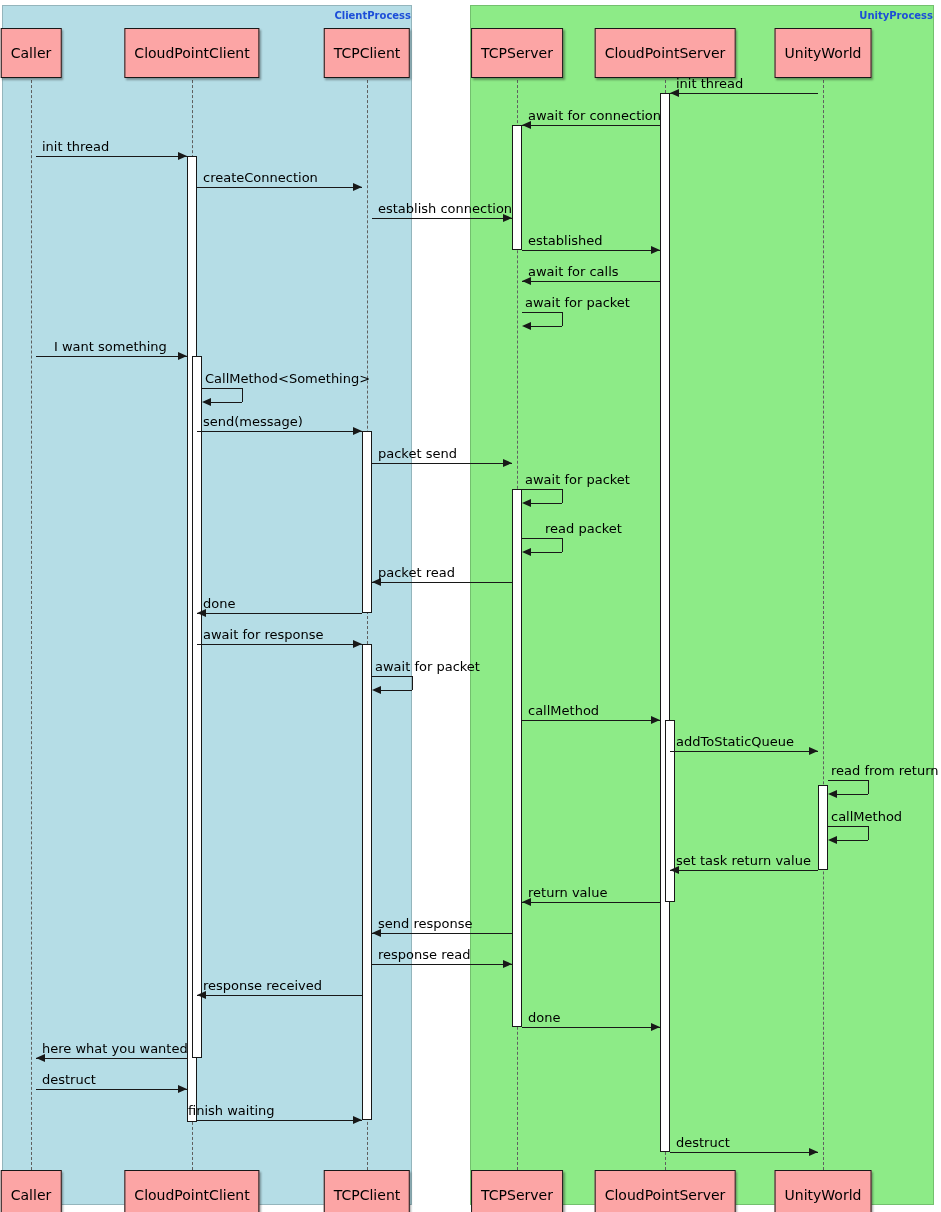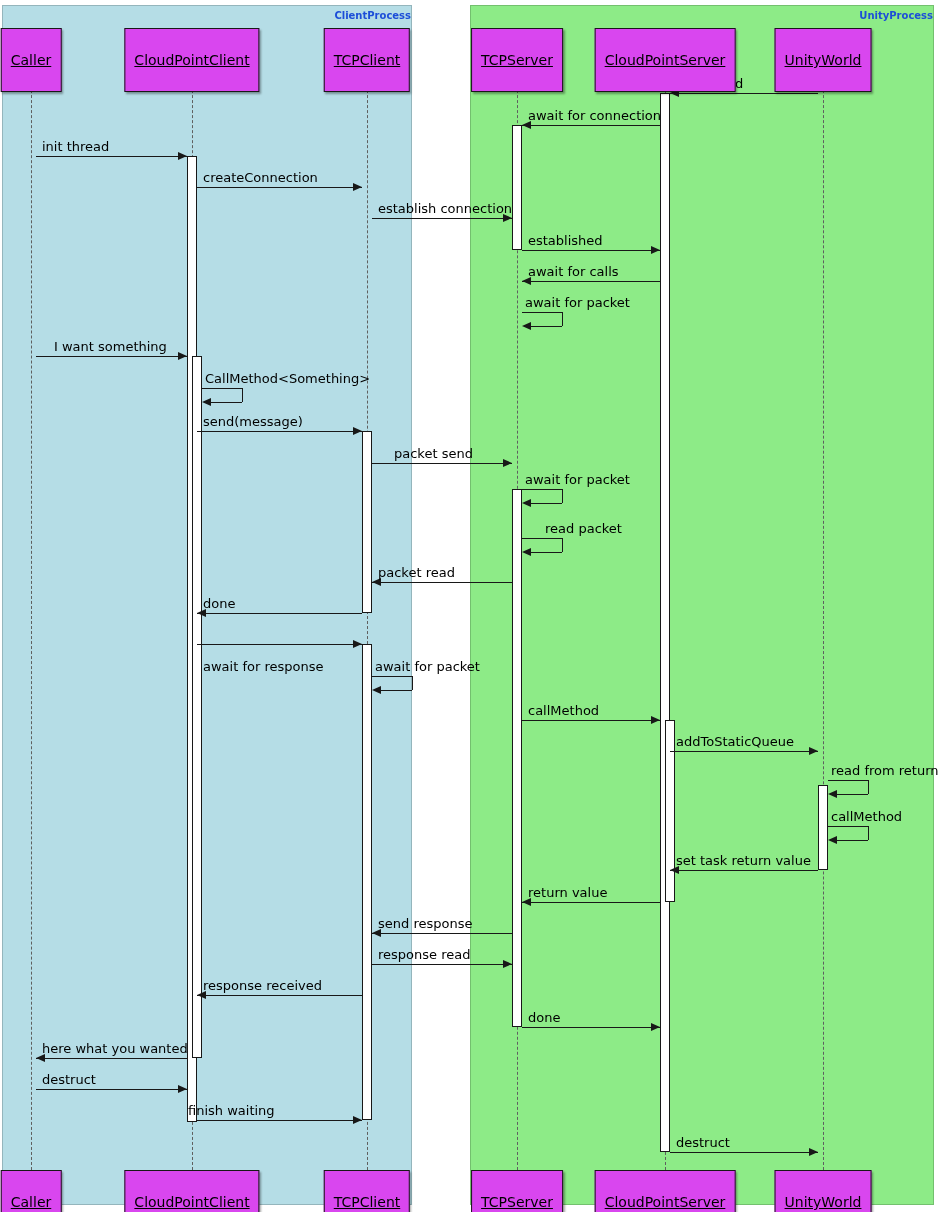--- a/index.html
+++ b/index.html
@@ -1,23 +1,23 @@
 <!DOCTYPE html>
 <html><head>
 <meta charset="utf-8">
 <style>
   *{margin:0;padding:0;box-sizing:border-box;}
   html,body{background:#ffffff;}
   body{font-family:"DejaVu Sans","Liberation Sans",sans-serif;color:#000;}
   #stage{position:relative;width:941px;height:1212px;background:#ffffff;overflow:hidden;}
   .frame{position:absolute;border:1px solid rgba(0,0,0,0.18);}
   .frame-title{position:absolute;top:4px;left:0;right:0;text-align:right;font-weight:bold;font-size:10px;color:#1d4ed8;}
-  .pbox{position:absolute;transform:translateX(-50%);background:#d946ef;border:1px solid #181818;
-        padding:22px 9px;font-size:14px;line-height:1.3;color:#000;white-space:nowrap;
-        box-shadow:1.5px 1.5px 2px rgba(0,0,0,0.35);text-decoration:underline;}
+  .pbox{position:absolute;transform:translateX(-50%);background:#fca5a5;border:1px solid #181818;
+        padding:15px 9px;font-size:14px;line-height:1.3;color:#000;white-space:nowrap;
+        box-shadow:1.5px 1.5px 2px rgba(0,0,0,0.35);}
   .lifeline{position:absolute;width:0;border-left:1px dashed #5f5f5f;}
   .abar{position:absolute;width:10px;background:#ffffff;border:1px solid #181818;}
   .mline{position:absolute;height:0;border-top:1px solid #181818;}
   .vline{position:absolute;width:0;border-left:1px solid #181818;}
   .arr-r,.arr-l{position:absolute;width:0;height:0;border-top:4px solid transparent;border-bottom:4px solid transparent;}
   .arr-r{border-left:9px solid #181818;}
   .arr-l{border-right:9px solid #181818;}
   .mlabel{position:absolute;font-size:13px;color:#000;white-space:nowrap;}
 </style>
 </head>
@@ -77,40 +77,40 @@
     <div class="mline" style="left: 202px; top: 388px; width: 40px;"></div>
     <div class="vline" style="left: 242px; top: 388px; height: 14px;"></div>
     <div class="mline" style="left: 211px; top: 402px; width: 31px;"></div>
     <div class="arr-l" style="left: 202px; top: 398px;"></div>
     <div class="mlabel" style="left: 205px; top: 371px;">CallMethod&lt;Something&gt;</div>
     <div class="mline" style="left: 197px; top: 431px; width: 165px;"></div>
     <div class="arr-r" style="left: 353px; top: 427px;"></div>
     <div class="mlabel" style="left: 203px; top: 414px;">send(message)</div>
     <div class="mline" style="left: 372px; top: 463px; width: 140px;"></div>
     <div class="arr-r" style="left: 503px; top: 459px;"></div>
-    <div class="mlabel" style="left: 378px; top: 446px; margin-left: 16px;">packet send</div>
+    <div class="mlabel" style="left: 378px; top: 446px;">packet send</div>
     <div class="mline" style="left: 522px; top: 489px; width: 40px;"></div>
     <div class="vline" style="left: 562px; top: 489px; height: 14px;"></div>
     <div class="mline" style="left: 531px; top: 503px; width: 31px;"></div>
     <div class="arr-l" style="left: 522px; top: 499px;"></div>
     <div class="mlabel" style="left: 525px; top: 472px;">await for packet</div>
     <div class="mline" style="left: 522px; top: 538px; width: 40px;"></div>
     <div class="vline" style="left: 562px; top: 538px; height: 14px;"></div>
     <div class="mline" style="left: 531px; top: 552px; width: 31px;"></div>
     <div class="arr-l" style="left: 522px; top: 548px;"></div>
     <div class="mlabel" style="left: 525px; top: 521px; margin-left: 20px;">read packet</div>
     <div class="mline" style="left: 372px; top: 582px; width: 140px;"></div>
     <div class="arr-l" style="left: 372px; top: 578px;"></div>
     <div class="mlabel" style="left: 378px; top: 565px;">packet read</div>
     <div class="mline" style="left: 197px; top: 613px; width: 165px;"></div>
     <div class="arr-l" style="left: 197px; top: 609px;"></div>
     <div class="mlabel" style="left: 203px; top: 596px;">done</div>
     <div class="mline" style="left: 197px; top: 644px; width: 165px;"></div>
     <div class="arr-r" style="left: 353px; top: 640px;"></div>
-    <div class="mlabel" style="left: 203px; top: 627px; margin-top: 32px;">await for response</div>
+    <div class="mlabel" style="left: 203px; top: 627px;">await for response</div>
     <div class="mline" style="left: 372px; top: 676px; width: 40px;"></div>
     <div class="vline" style="left: 412px; top: 676px; height: 14px;"></div>
     <div class="mline" style="left: 381px; top: 690px; width: 31px;"></div>
     <div class="arr-l" style="left: 372px; top: 686px;"></div>
     <div class="mlabel" style="left: 375px; top: 659px;">await for packet</div>
     <div class="mline" style="left: 522px; top: 720px; width: 138px;"></div>
     <div class="arr-r" style="left: 651px; top: 716px;"></div>
     <div class="mlabel" style="left: 528px; top: 703px;">callMethod</div>
     <div class="mline" style="left: 670px; top: 751px; width: 148px;"></div>
     <div class="arr-r" style="left: 809px; top: 747px;"></div>

